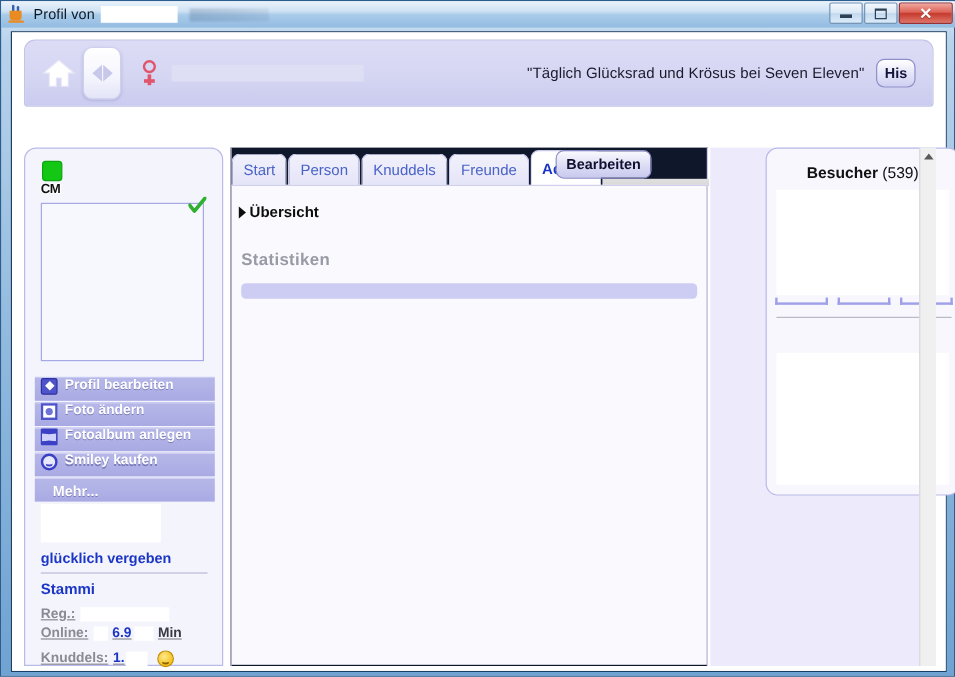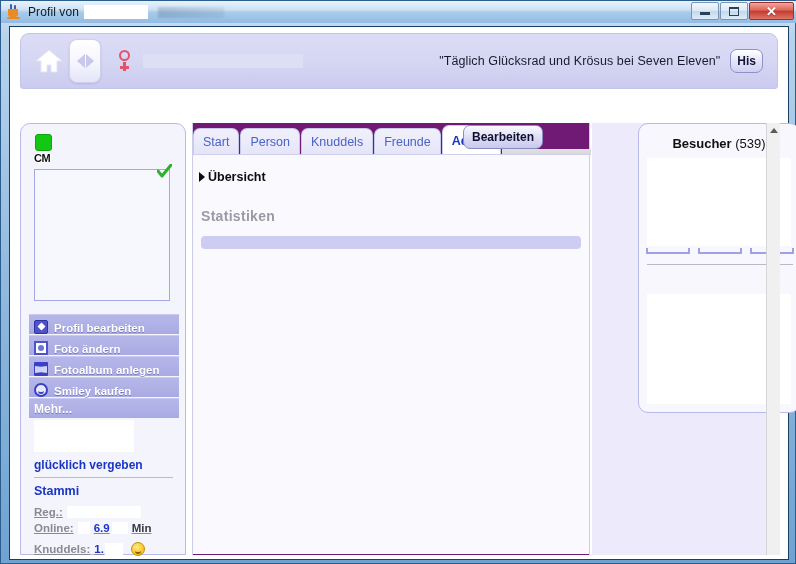--- a/index.html
+++ b/index.html
@@ -167,34 +167,34 @@
   .check-mark svg { display: block; }
 
   .menu {
     position: absolute; left: 8px; top: 190px;
     width: 150px;
   }
   .menu-item {
     height: 20px; margin-bottom: 1px;
     background: linear-gradient(to bottom, #b6b7e8 0%, #a9aae3 100%);
     border-top: 1px solid #c9caf1;
-    display: flex; align-items: flex-end;
+    display: flex; align-items: flex-start;
     padding-left: 5px;
   }
   .menu-item .mi-icon { width: 14px; height: 14px; margin-right: 6px; flex: none; position: relative; }
   .menu-item .mi-label {
     font-size: 11.5px; font-weight: bold; color: #ffffff;
     text-shadow: 0 1px 0 rgba(60,60,120,.45);
     white-space: nowrap;
   }
   .menu-more {
     height: 20px;
     background: linear-gradient(to bottom, #b6b7e8 0%, #a9aae3 100%);
     border-top: 1px solid #c9caf1;
-    display: flex; align-items: center; padding-left: 5px;
+    display: flex; align-items: center; padding-left: 15px;
   }
   .menu-more .mi-label {
     font-size: 12px; font-weight: bold; color: #ffffff;
     text-shadow: 0 1px 0 rgba(60,60,120,.45);
   }
 
   .ic-pencil { background: #4f53c9; border: 1px solid #2e32a0; border-radius: 2px; }
   .ic-pencil:after {
     content: ''; position: absolute; left: 3px; top: 2px;
     width: 7px; height: 7px; background: #ffffff;
@@ -253,21 +253,21 @@
   }
   .mini-smiley:after {
     content: ''; position: absolute; left: 3px; top: 6px;
     width: 6px; height: 3px; border-bottom: 2px solid #8a6300; border-radius: 0 0 6px 6px;
   }
 
   
   .main-panel {
     position: absolute; left: 182px; top: 96px;
     width: 398px; height: 432px;
-    background: #701a75;
+    background: #0f172a;
     border-left: 1px solid #ccccea;
     border-right: 1px solid #ccccea;
   }
   .tabstrip {
     position: absolute; left: 0; top: 0;
     width: 398px; height: 32px;
     display: flex; align-items: flex-end;
   }
   .tab {
     height: 27px; padding: 0 9px;

